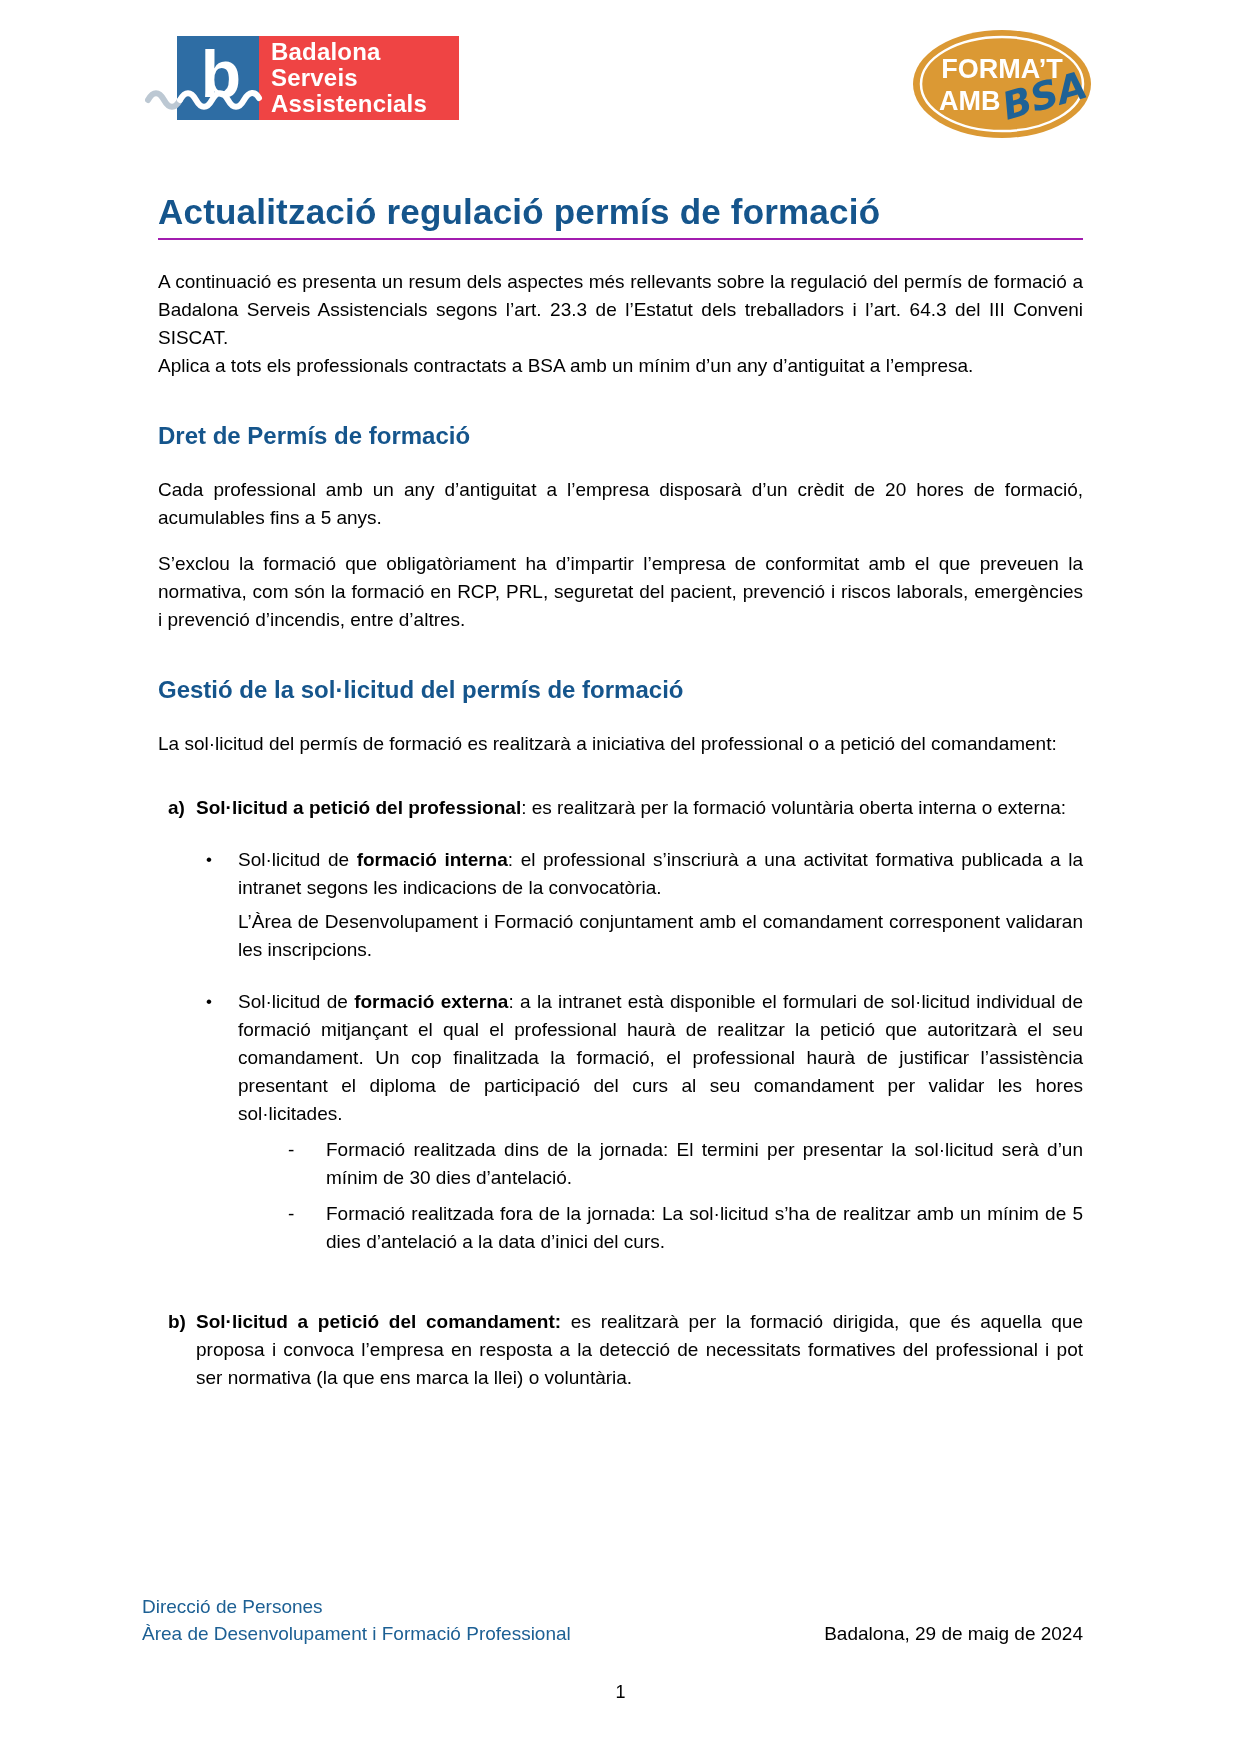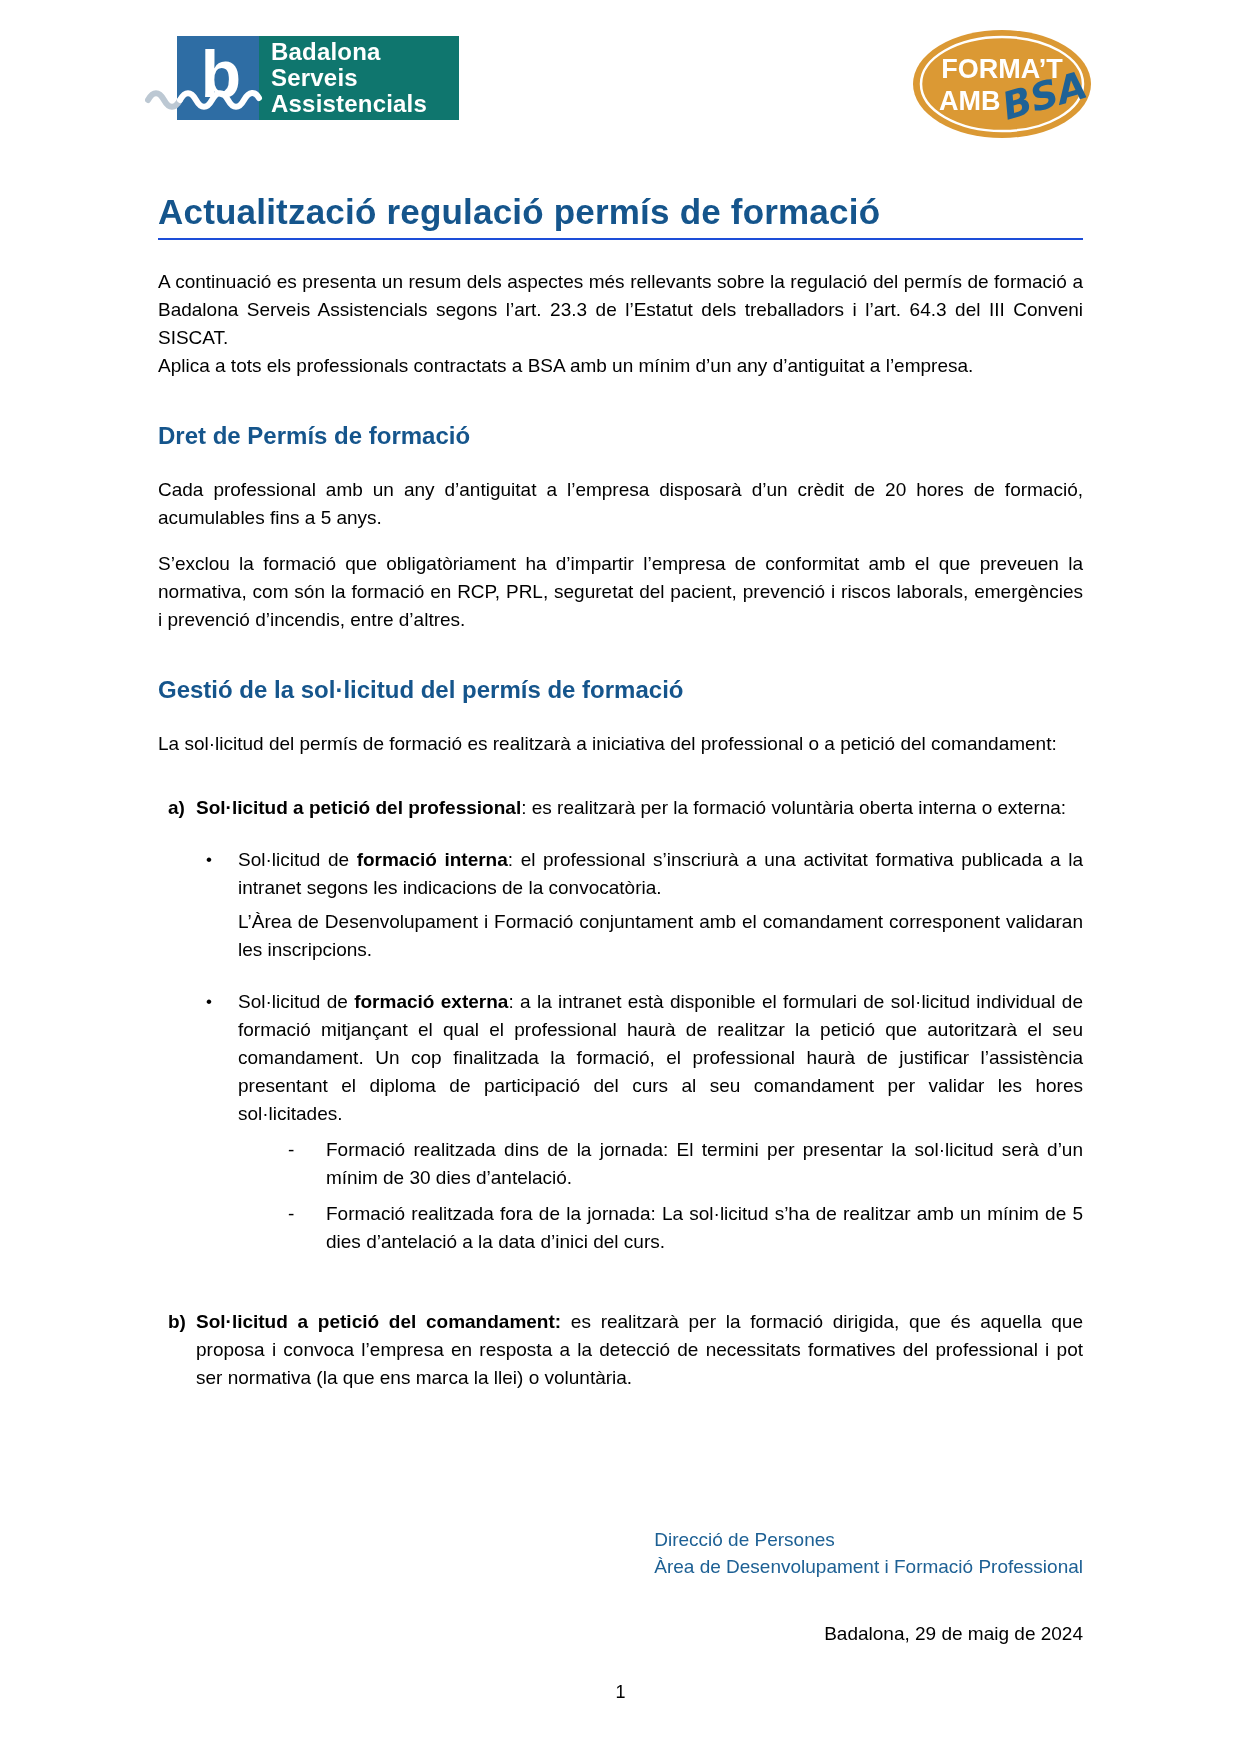--- a/index.html
+++ b/index.html
@@ -23,33 +23,33 @@
   .bsa-logo-mark {
     width: 82px; height: 84px; background: #2e6da4;
     position: relative; display: flex; align-items: center; justify-content: center;
   }
   .bsa-b {
     color: #ffffff; font-weight: 700; font-size: 66px; line-height: 1;
     margin-top: -8px; margin-left: 6px;
   }
   .bsa-wave { position: absolute; left: -32px; bottom: 7px; pointer-events: none; }
   .bsa-logo-text {
-    width: 200px; height: 84px; background: #0f766e;
+    width: 200px; height: 84px; background: #ef4444;
     color: #ffffff; font-weight: 700; font-size: 24px; line-height: 1.08;
     display: flex; flex-direction: column; justify-content: center;
     padding-left: 12px; letter-spacing: 0.2px;
   }
   .format-logo { width: 182px; height: 112px; position: relative; }
 
   
   .content { position: absolute; top: 198px; left: 158px; width: 925px; }
   h1.doc-title {
     margin: 0; padding-bottom: 12px;
     font-size: 35px; font-weight: 700; color: #15558c;
-    border-bottom: 2px solid #1d4ed8;
+    border-bottom: 2px solid #a21caf;
     letter-spacing: 0.2px;
   }
   .body-text { font-size: 19px; line-height: 28px; text-align: justify; }
   p.para { margin: 18px 0 0 0; }
   p.intro { margin-top: 28px; }
   h2.section-heading {
     margin: 42px 0 26px 0;
     font-size: 24px; font-weight: 700; color: #15558c;
   }
   b { font-weight: 700; }
@@ -61,23 +61,23 @@
   .li-bullet { margin-top: 24px; }
   .li-bullet .marker { width: 32px; margin-left: 48px; flex-shrink: 0; font-size: 17px; }
   .continuation { margin: 6px 0 0 80px; }
   .li-dash { margin-top: 8px; }
   .li-dash:first-of-type { margin-top: 16px; }
   .li-dash .marker { width: 38px; margin-left: 130px; flex-shrink: 0; }
   .li-b { margin-top: 52px; }
 
   
   .footer {
-    position: absolute; left: 160px; right: 158px; bottom: 108px;
+    position: absolute; left: 142px; right: 158px; bottom: 108px;
     display: flex; justify-content: space-between; align-items: flex-end;
-    font-size: 19px; line-height: 27px; flex-direction: column;
+    font-size: 19px; line-height: 27px;
   }
   .footer-left { color: #1d6094; }
   .footer-date { color: #000000; margin-top: 40px; }
   .page-number {
     position: absolute; bottom: 52px; left: 0; width: 100%;
     text-align: center; font-size: 18px; color: #000;
   }
 </style>
 </head>
 <body>

